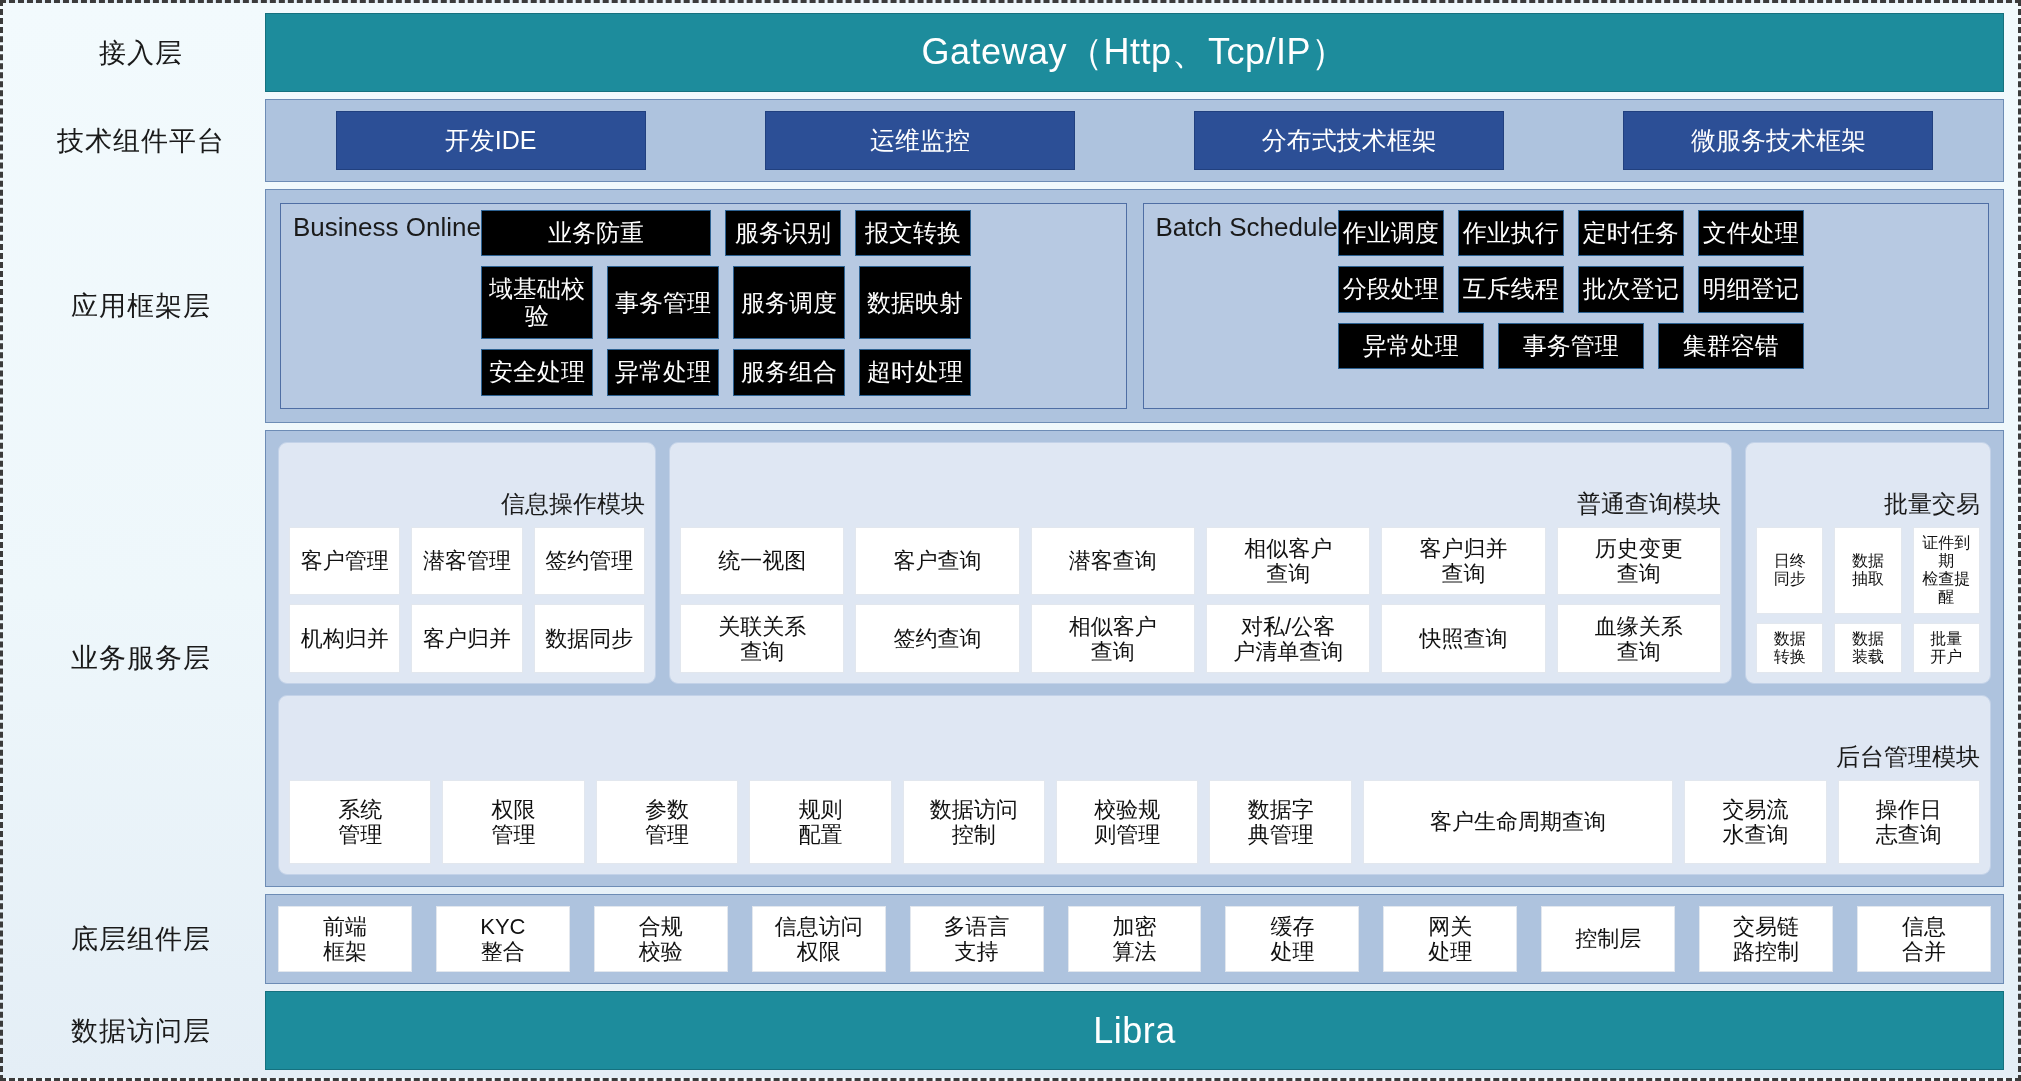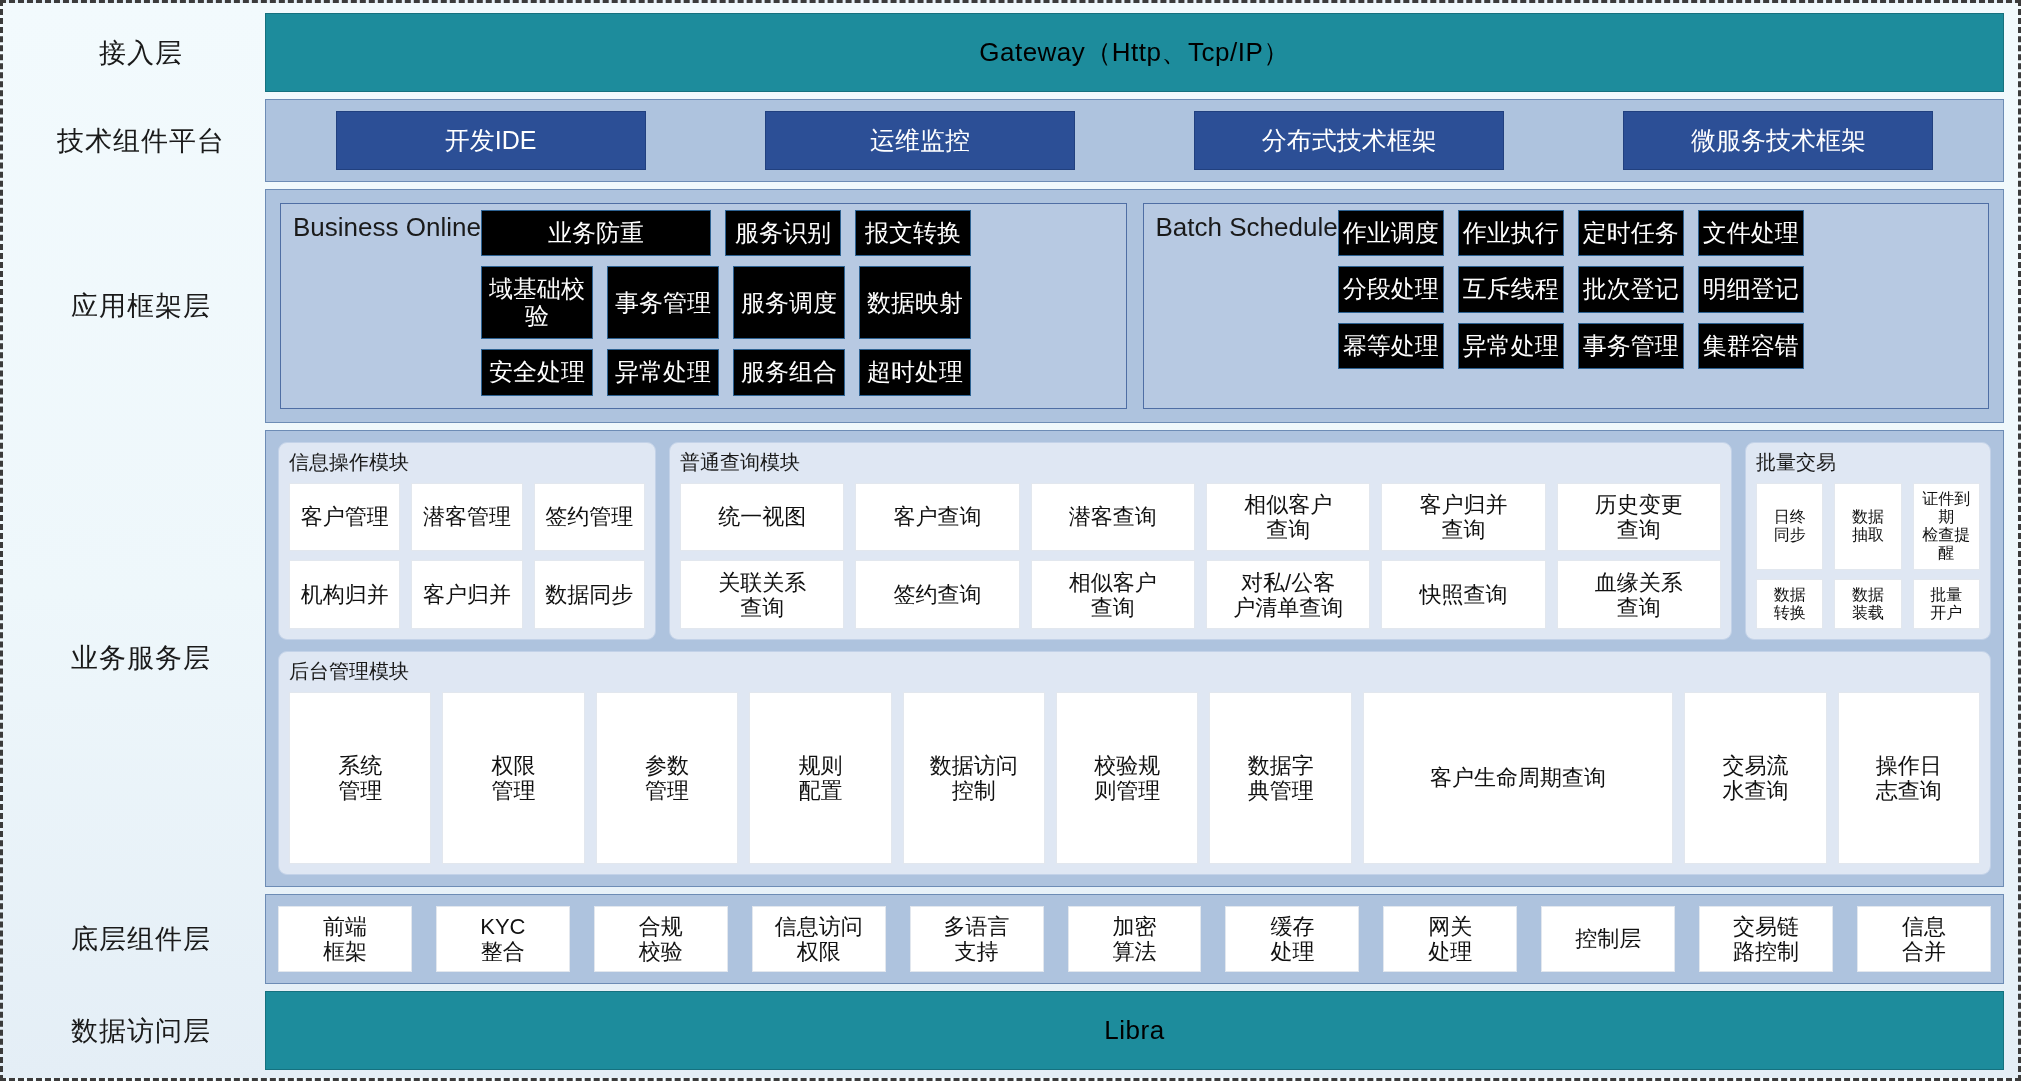--- a/index.html
+++ b/index.html
@@ -26,23 +26,23 @@
     font-size: 27px; color: #1a1a1a; letter-spacing: 1px;
     text-align: center;
   }
   .row-body { flex: 1 1 auto; display: flex; }
 
   
   .teal-bar {
     flex: 1 1 auto;
     background: #1d8c9c;
     border: 1px solid #15717f;
-    color: #000000;
+    color: #ffffff;
     display: flex; align-items: center; justify-content: center;
-    font-size: 26px;
+    font-size: 36px;
     letter-spacing: .5px;
   }
 
   
   .plat-panel {
     flex: 1 1 auto;
     background: #aec3de;
     border: 1px solid #6d8cb5;
     display: flex; align-items: center; justify-content: space-around;
     padding: 11px 30px;
@@ -106,24 +106,25 @@
   }
   .bs-top { display: flex; gap: 13px; }
   .mod {
     background: #dfe7f3;
     border: 1px solid #c3d2e8;
     border-radius: 9px;
     padding: 4px 10px 10px 10px;
     display: flex; flex-direction: column;
   }
   .mod-title {
-    text-align: left;
-    font-size: 20px;
+    text-align: right;
+    font-size: 24px;
     color: #1a1a1a;
     padding: 2px 0 7px 0;
+    margin-top: 39px;
   }
   .mod-grid { display: flex; flex-direction: column; gap: 9px; flex: 1 1 auto; }
   .mod-line { display: flex; gap: 11px; flex: 1 1 0; }
   .wcell {
     flex: 1 1 0;
     background: #ffffff;
     border: 1px solid #e2e7ee;
     color: #111;
     font-size: 22px;
     text-align: center;
@@ -218,21 +219,20 @@
                 <div class="blue-chip">定时任务</div>
                 <div class="blue-chip">文件处理</div>
               </div>
               <div class="af-line">
                 <div class="blue-chip">分段处理</div>
                 <div class="blue-chip">互斥线程</div>
                 <div class="blue-chip">批次登记</div>
                 <div class="blue-chip">明细登记</div>
               </div>
               <div class="af-line">
-                <div class="blue-chip">幂等处理</div>
                 <div class="blue-chip">异常处理</div>
                 <div class="blue-chip">事务管理</div>
                 <div class="blue-chip">集群容错</div>
               </div>
             </div>
           </div>
 
         </div>
       </div>
     </div>

